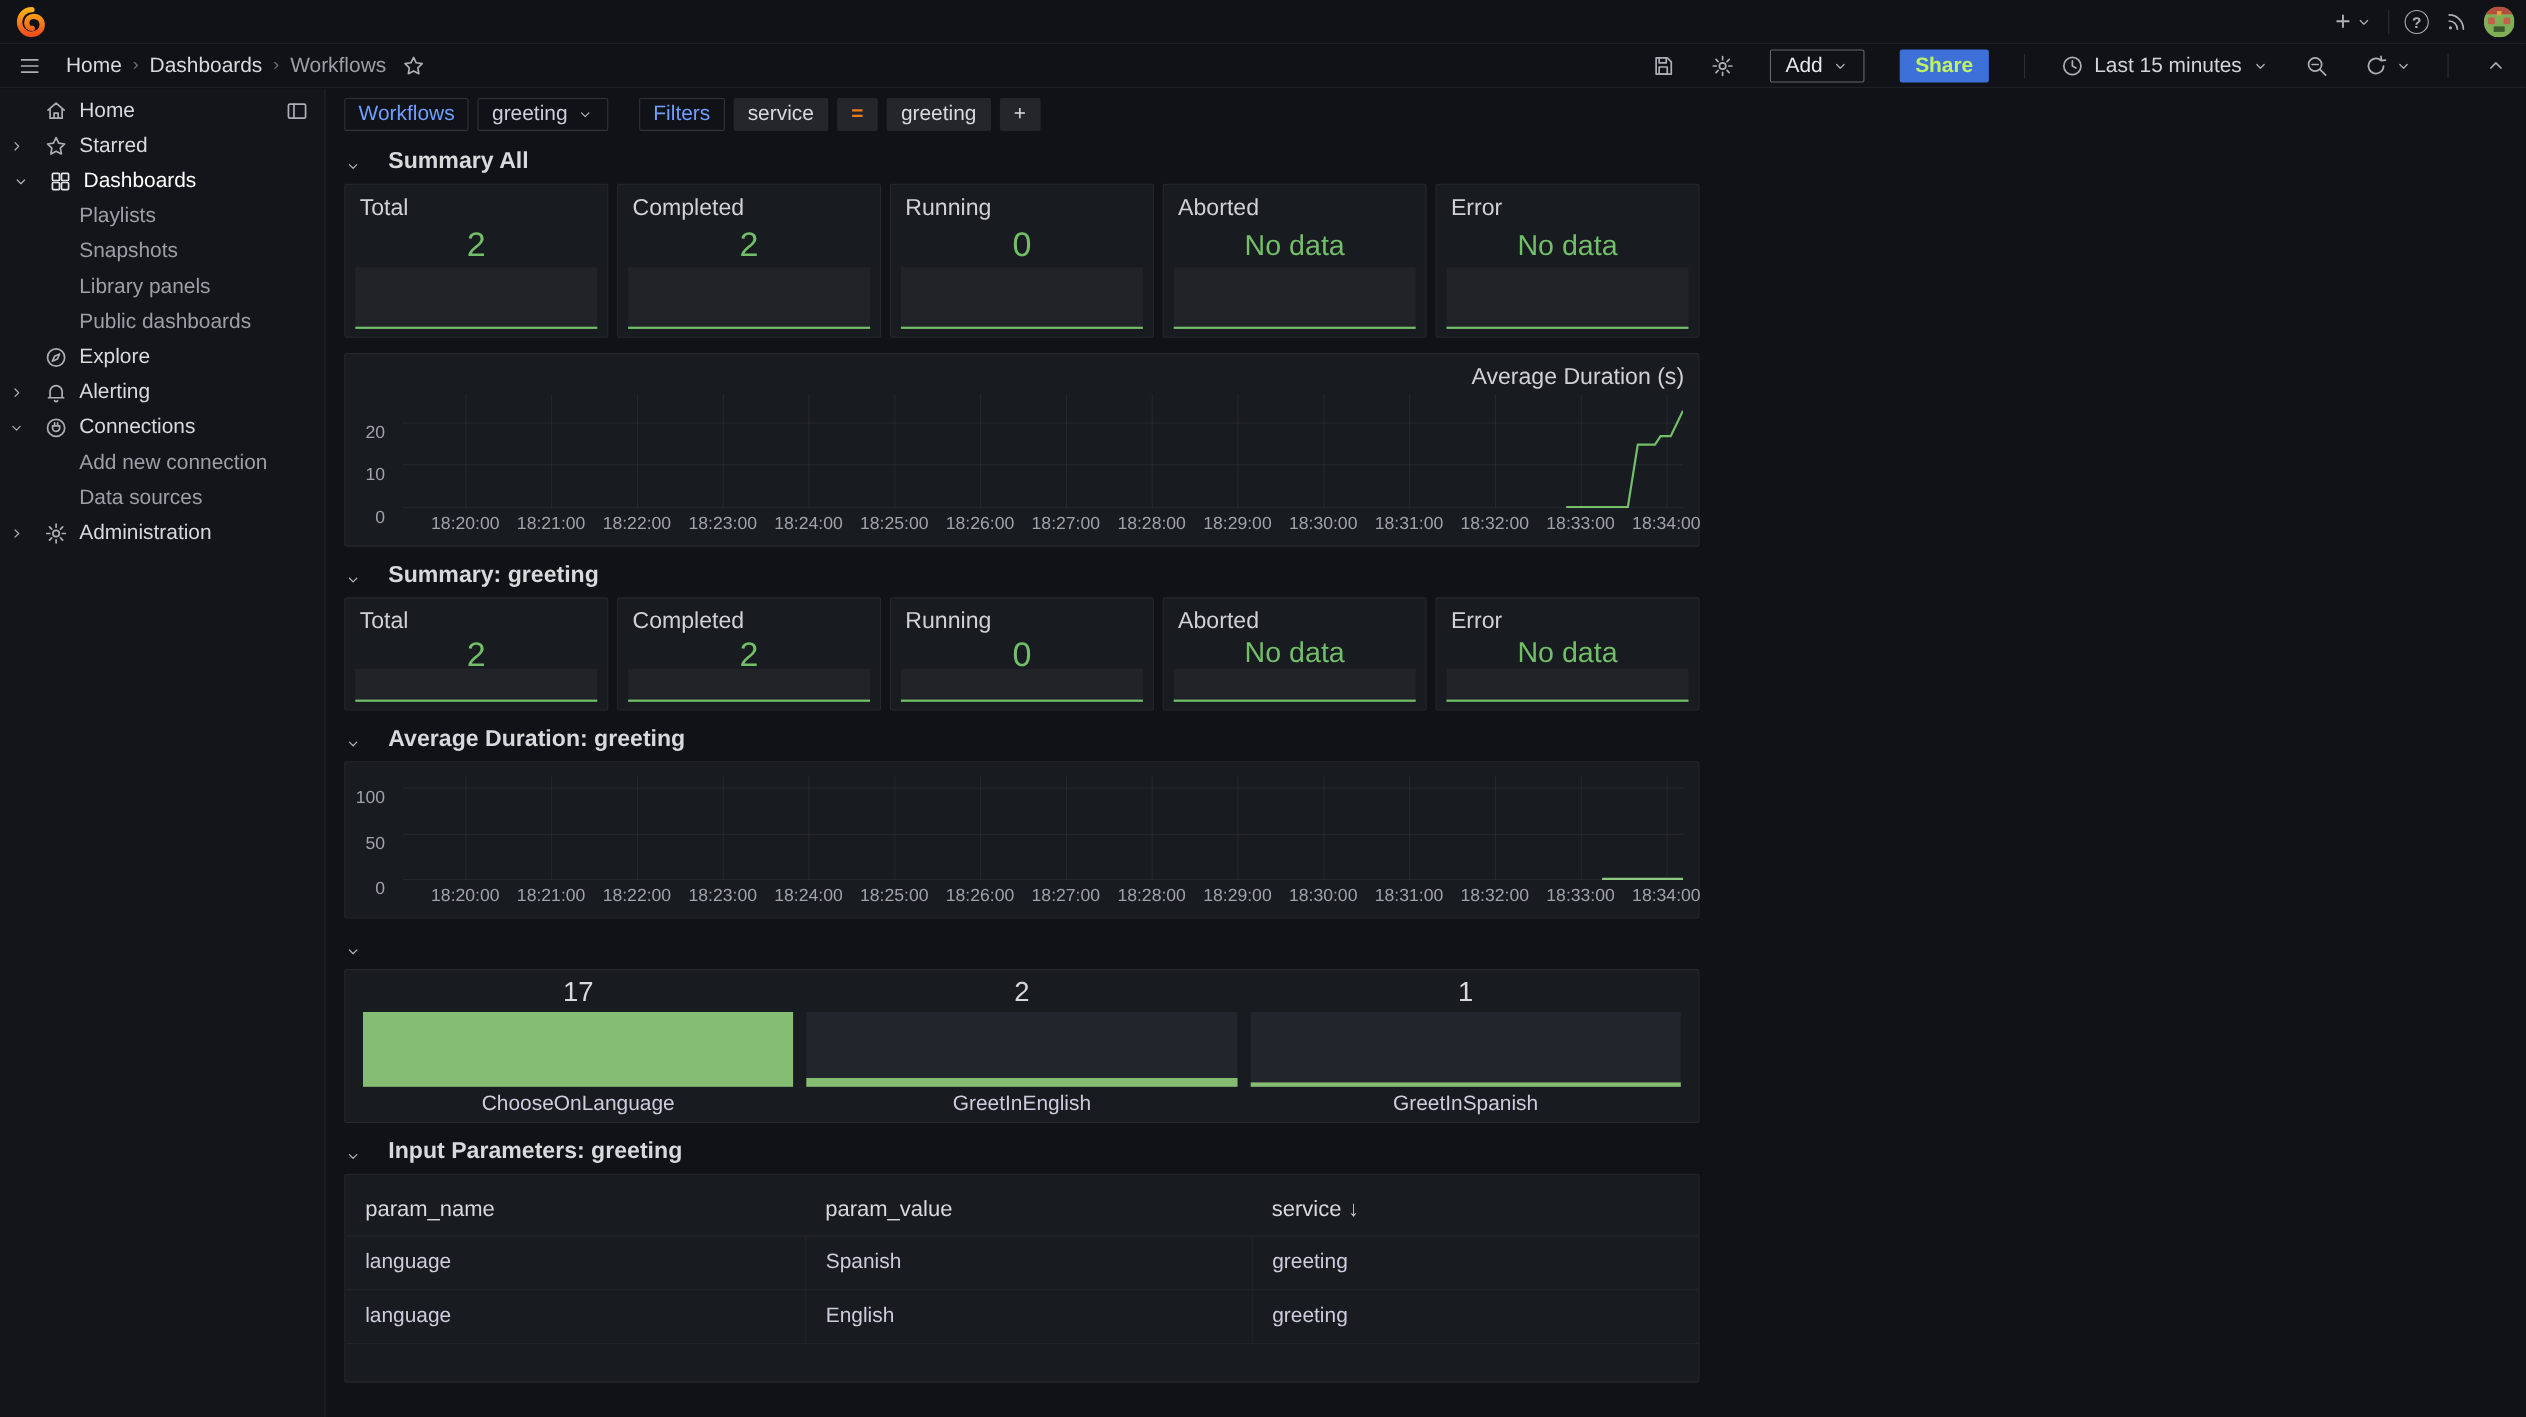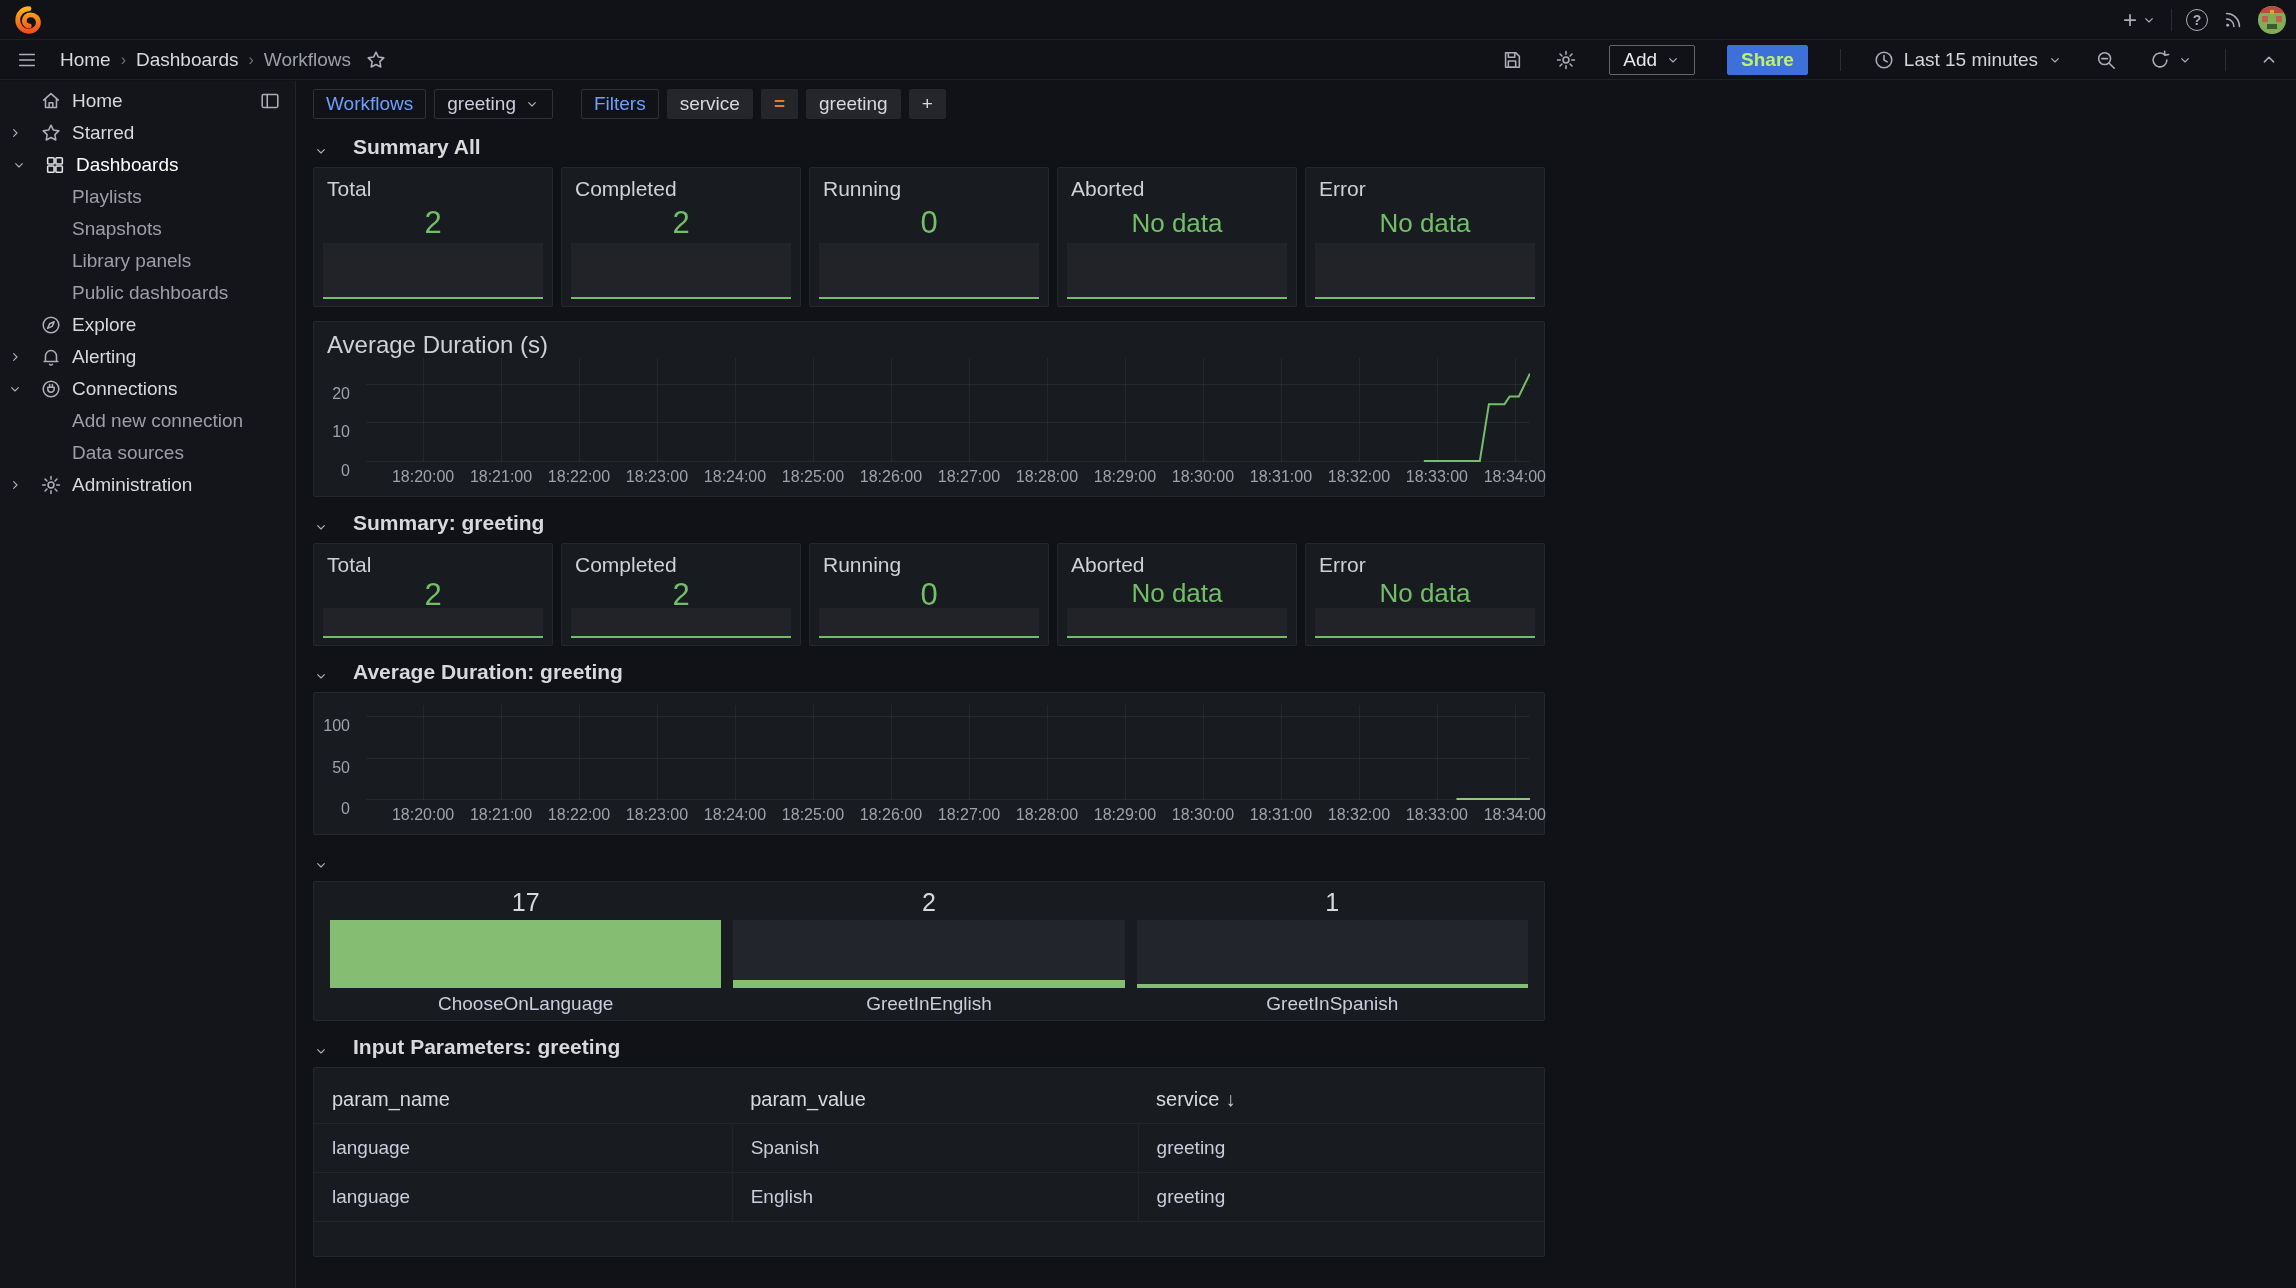--- a/index.html
+++ b/index.html
@@ -83,21 +83,21 @@
     color:#73bf69; font-size:31px; font-weight:500; padding-bottom:0; }
   .stat-value.nodata { font-size:26px; }
   .spark { position:absolute; left:9px; right:9px; bottom:7px; background:#212329;
     border-bottom:2px solid #73bf69; }
   .row1 .stat-panel { height:140px; } .row1 .spark { height:56px; }
   .row1 .stat-value { padding-bottom:52px; }
   .row2 .stat-panel { height:103px; } .row2 .spark { height:30px; }
   .row2 .stat-value { padding-bottom:26px; }
 
   .chart-panel { width:100%; }
-  .chart-panel .ptitle { font-size:24px; font-weight:500; color:#d0d1d4; padding:9px 13px 0; }
+  .chart-panel .ptitle { font-size:21px; font-weight:500; color:#d0d1d4; padding:9px 13px 0;text-align:right; }
   .chart-area { position:absolute; left:52px; right:14px; bottom:34px; }
   .plot { position:absolute; inset:0; }
   .vgrid { position:absolute; top:0; bottom:0; width:1px; background:rgba(204,204,220,0.07); }
   .hgrid { position:absolute; left:0; right:0; height:1px; background:rgba(204,204,220,0.07); }
   .plot svg { position:absolute; inset:0; width:100%; height:100%; }
   .xaxis { position:absolute; left:52px; right:14px; bottom:6px; height:22px; }
   .xtick { position:absolute; transform:translateX(-50%); font-size:16px; color:#a0a2ab;
     white-space:nowrap; }
   .yaxis { position:absolute; left:0; top:0; bottom:34px; width:44px; }
   .ytick { position:absolute; right:8px; transform:translateY(50%); font-size:16px; color:#a0a2ab; }

